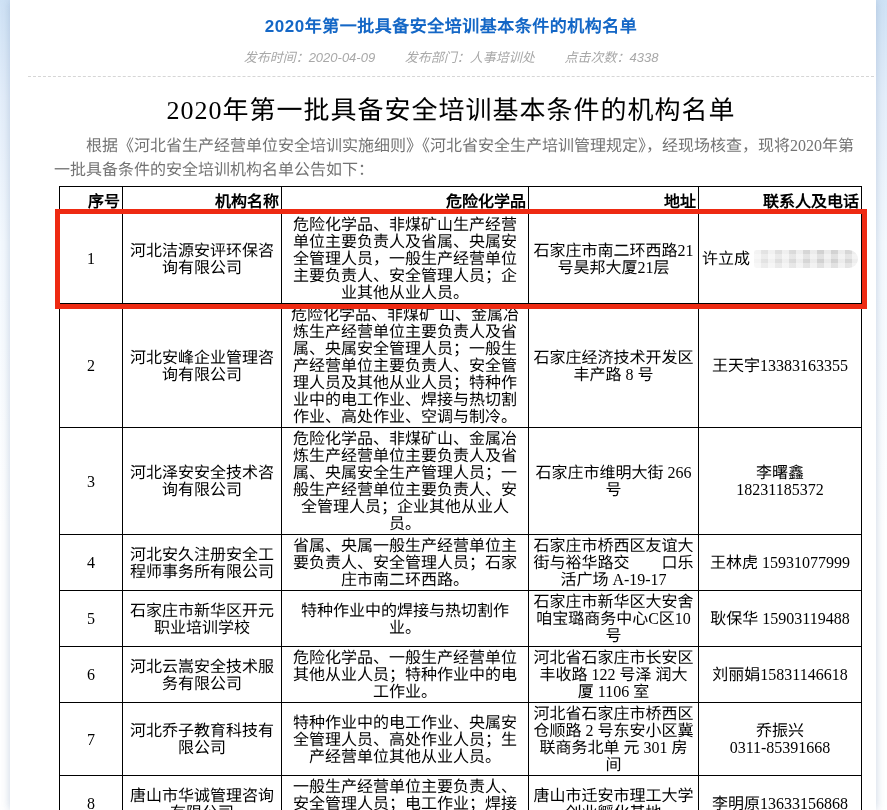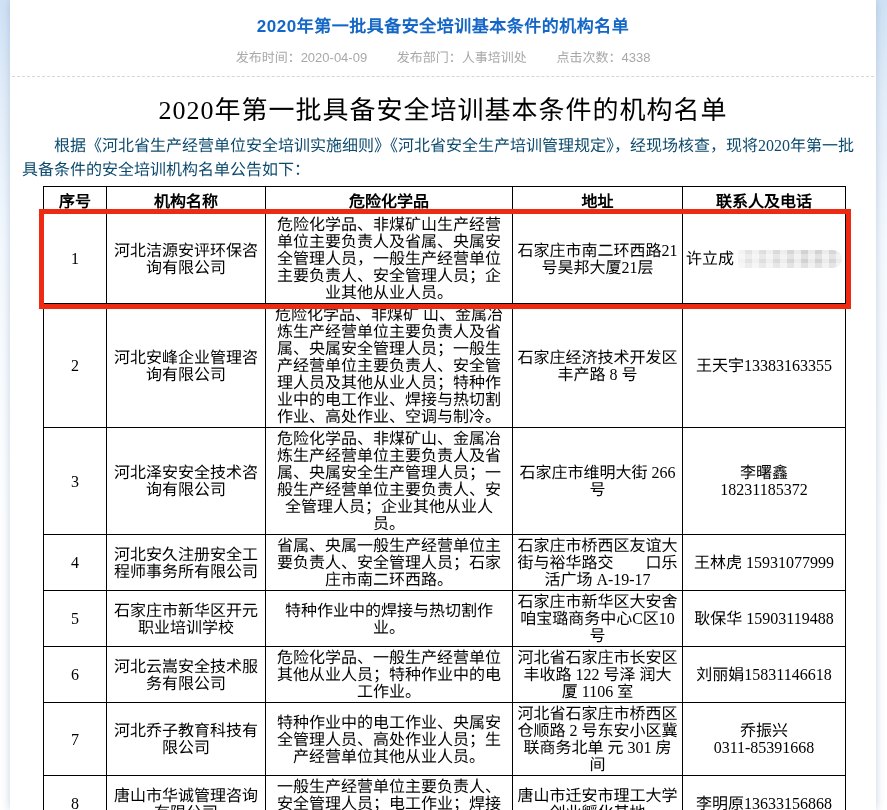--- a/index.html
+++ b/index.html
@@ -12,52 +12,53 @@
   body{
     font-family:"Liberation Sans",sans-serif;
     background:linear-gradient(180deg,#cfe2f5 0%,#e4eefa 12%,#f4f9fe 30%,#ffffff 65%);
   }
   .page{position:relative;width:887px;height:810px;overflow:hidden;}
   .card{
     position:absolute;left:10px;right:11px;top:0;bottom:0;
     background:#fff;
     box-shadow:0 0 9px rgba(110,140,180,.38);
     overflow:hidden;
+    padding-left:16px;
   }
   
   .doc-header{text-align:center;padding-top:12px;}
   .doc-title{
     color:var(--accent);
     font-size:17px;font-weight:700;
     letter-spacing:.5px;
   }
   .doc-meta{
     margin-top:10px;
     padding-bottom:10px;
     color:var(--meta-gray);
     font-size:13px;
     border-bottom:1px dashed #d6d6d6;
-    margin-left:2px;margin-right:2px;
+    margin-left:2px;margin-right:2px;font-style:italic;
   }
   .doc-meta .meta-item{margin:0 13px;}
   
   .article-heading{
     margin-top:12px;
     text-align:center;
     font-family:"Liberation Serif","DejaVu Serif",serif;
     font-size:26px;font-weight:500;
     color:#000;
     letter-spacing:1px;
   }
   .intro{
-    margin:8px 12px 4px 12px;
+    margin:8px 12px 4px 28px;
     font-family:"Liberation Serif","DejaVu Serif",serif;
     font-size:16px;line-height:24px;
     text-indent:2em;
-    color:#0c4a6e;
+    color:#737373;
   }
   
   table.org-table{
     margin-left:33px;
     margin-top:4px;
     width:802px;
     border-collapse:collapse;
     table-layout:fixed;
     font-family:"Liberation Serif","DejaVu Serif",serif;
     font-size:16px;
@@ -68,21 +69,21 @@
   .org-table col.c-scope{width:247px;}
   .org-table col.c-addr{width:170px;}
   .org-table col.c-contact{width:163px;}
   .org-table th,.org-table td{
     border:1px solid #000;
     vertical-align:middle;
   }
   .org-table th{
     font-weight:700;
     height:24px;
-    text-align:center;
+    text-align:right;
     padding:1px 2px;
   }
   .org-table td{
     padding:2px 3px;
     line-height:17px;
     text-align:center;
   }
   .org-table td.cell-scope{text-align:center;padding:2px 4px;}
   .org-table td.cell-contact{white-space:pre-line;}
   tr.highlight{outline:5px solid var(--highlight);outline-offset:0px;}

